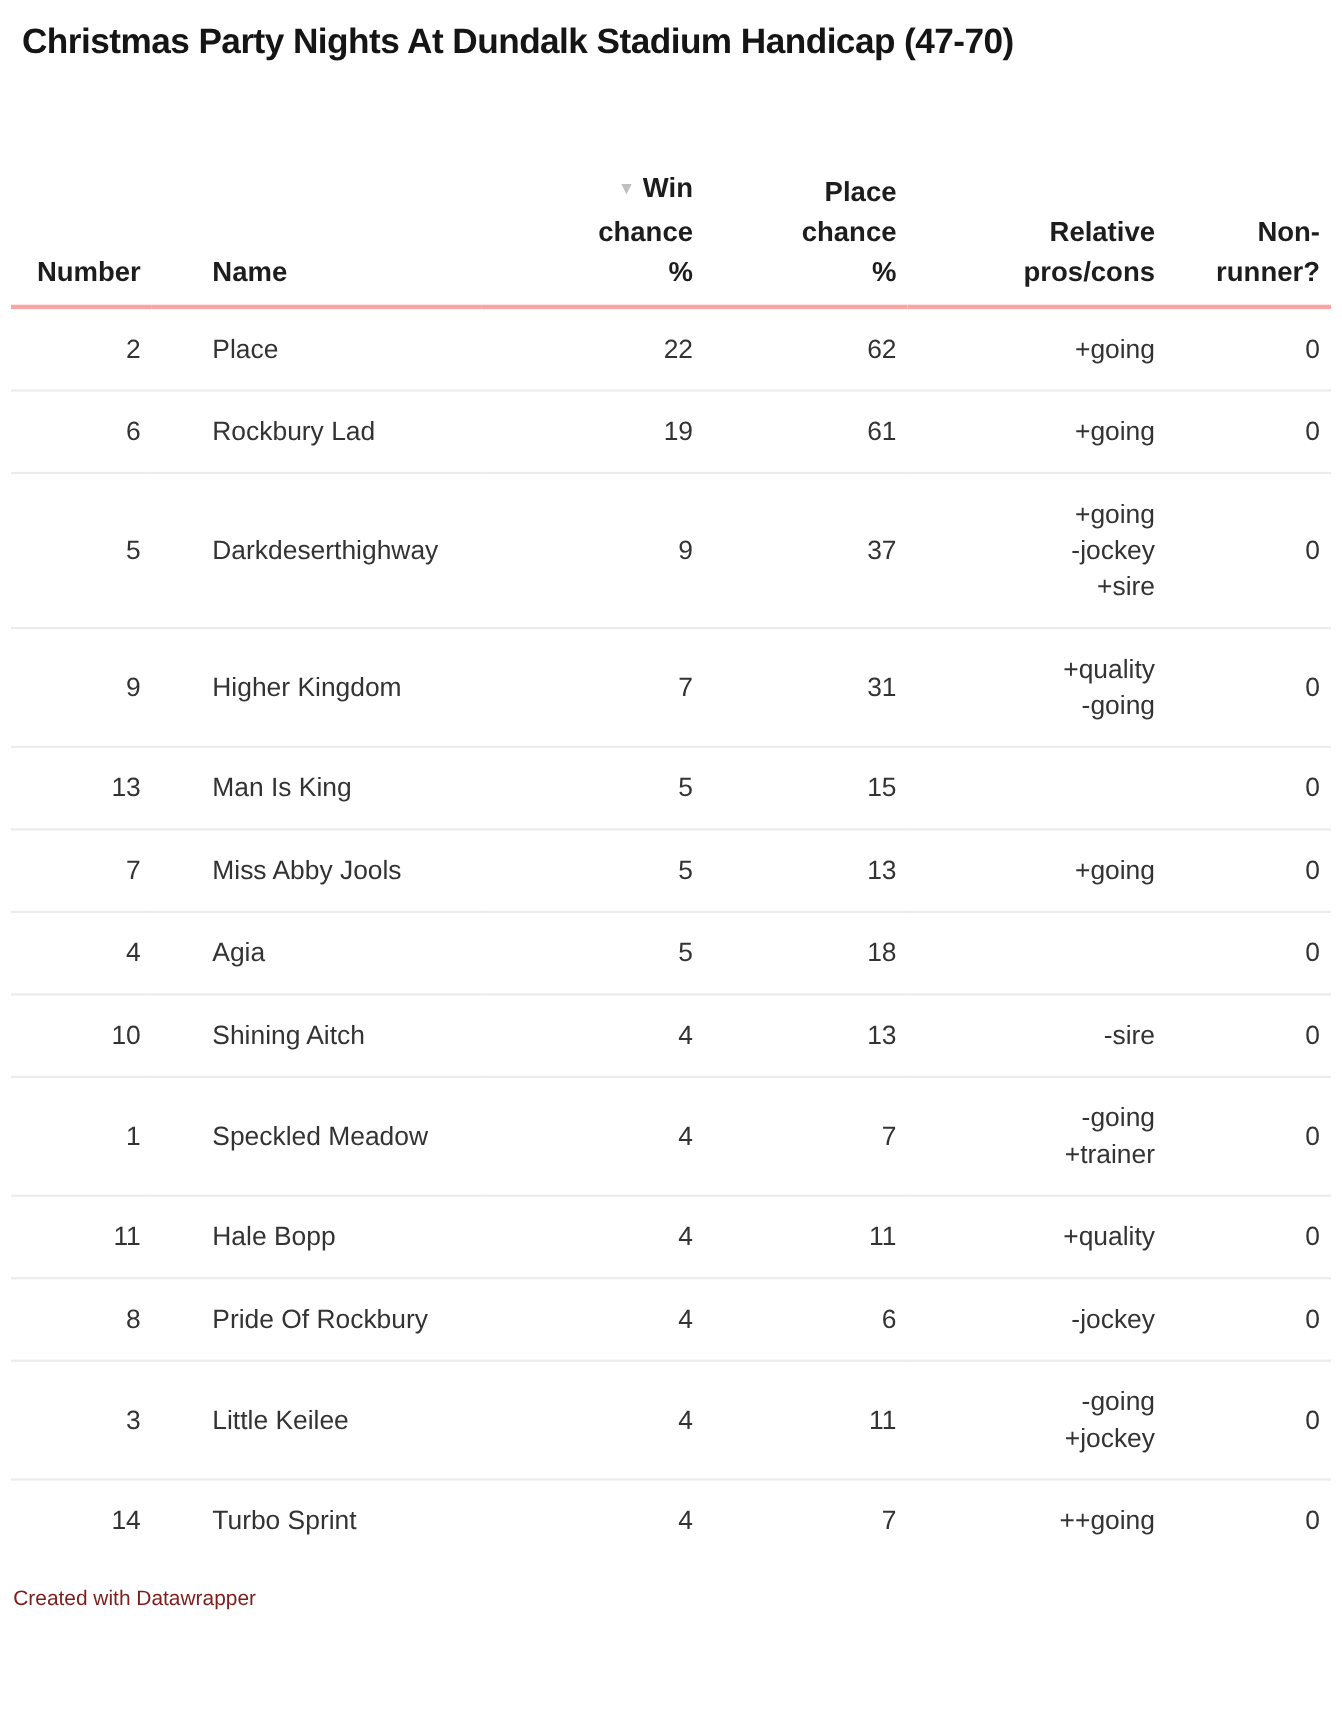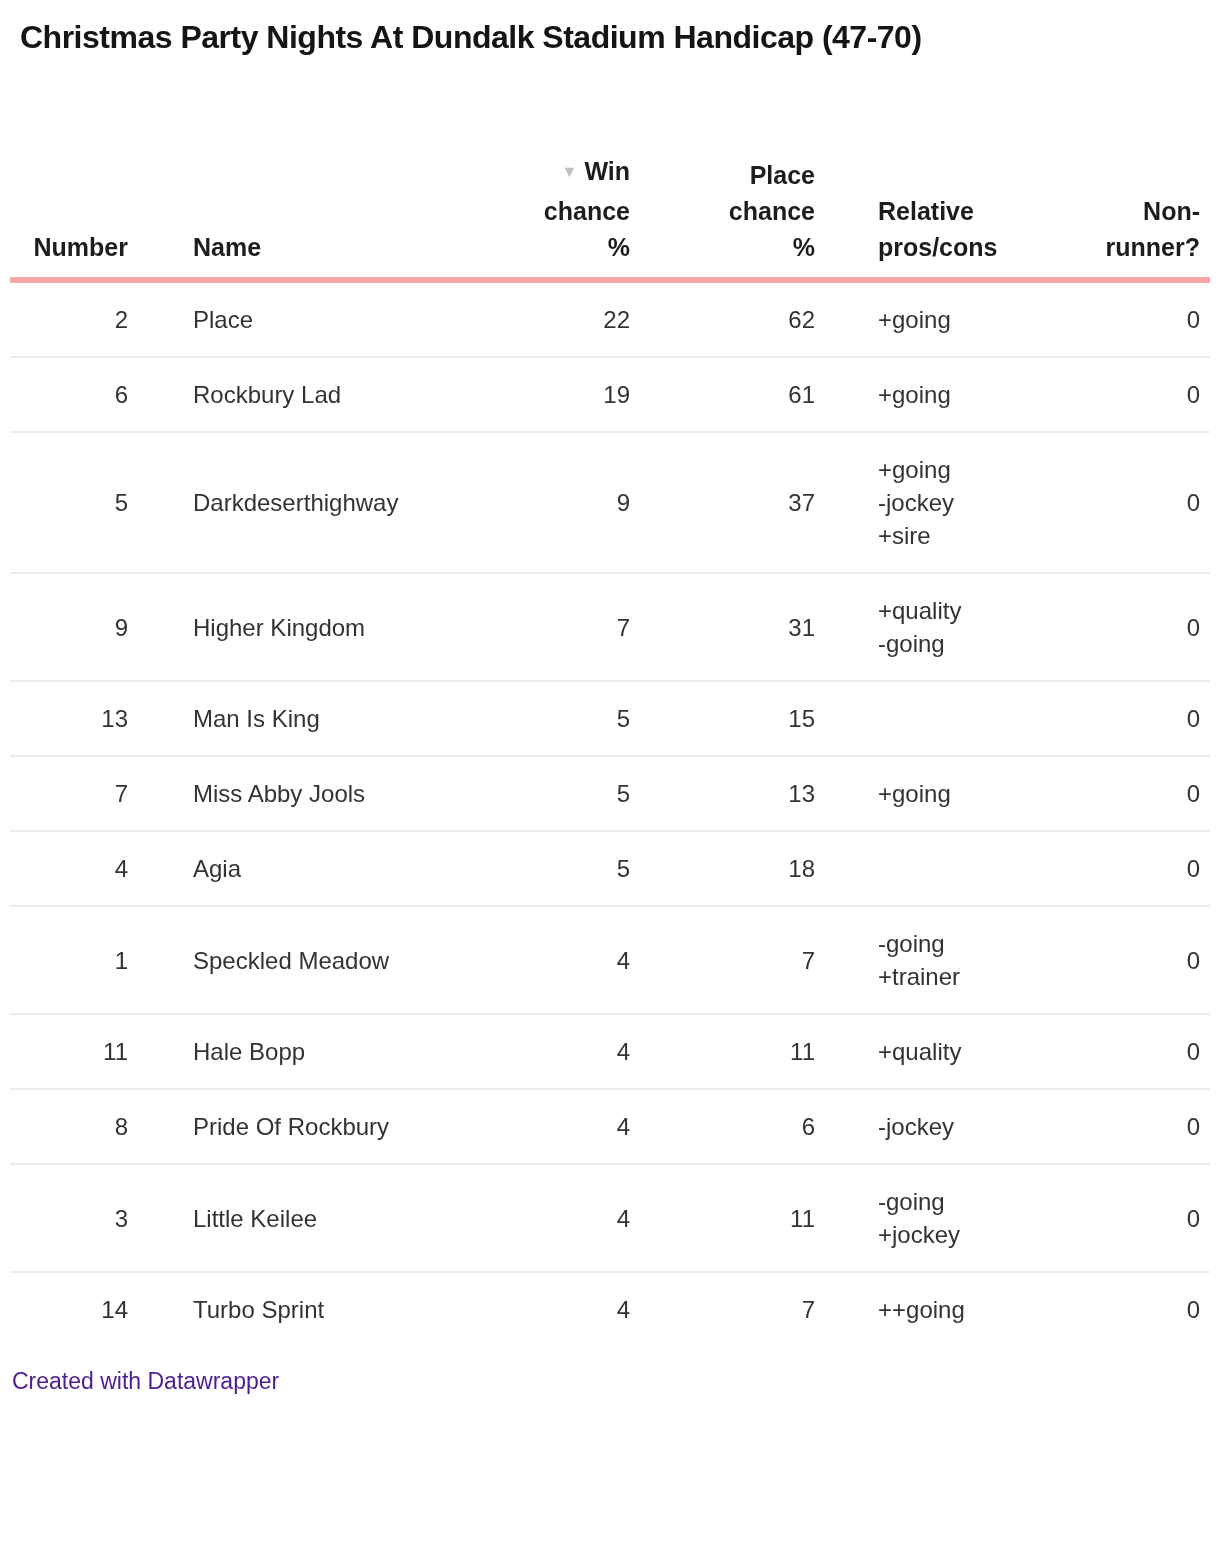--- a/index.html
+++ b/index.html
@@ -37,49 +37,49 @@
     white-space: pre-line;
     overflow: hidden;
   }
   thead th {
     vertical-align: bottom;
     padding-bottom: 12px;
     font-size: 25px;
     line-height: 36px;
     font-weight: 700;
     color: #1d1d1d;
-    border-bottom: 6px solid #fca5a5;
+    border-bottom: 4px solid #fca5a5;
   }
   tbody td {
     vertical-align: middle;
     padding-top: 20px;
     padding-bottom: 20px;
     font-size: 24px;
     line-height: 33px;
     color: #333333;
   }
   tbody tr:not(:first-child) td {
     border-top: 2px solid #ececec;
   }
   .col-number, .col-win, .col-place, .col-nonrunner { text-align: right; }
   .col-name, .col-pros { text-align: left; }
   .col-name { padding-left: 55px; }
-  .col-pros { padding-left: 53px; }
+  .col-pros { padding-left: 53px; text-align: right; }
   .sort-icon {
     color: #bfbfbf;
     font-size: 16px;
     margin-right: 7px;
     position: relative;
     top: -3px;
   }
   .footer-credit {
     margin: 24px 0 0 2px;
-    font-size: 23px;
+    font-size: 19px;
     line-height: 22px;
-    color: #4c1d95;
+    color: #7f1d1d;
   }
 </style>
 </head>
 <body>
 
 <h1 class="chart-title">Christmas Party Nights At Dundalk Stadium Handicap (47-70)</h1>
 
 <table class="runners">
   <colgroup>
     <col style="width:128px">
@@ -171,20 +171,28 @@
   </tr>
       <tr>
     <td class="col-number">4</td>
     <td class="col-name">Agia</td>
     <td class="col-win">5</td>
     <td class="col-place">18</td>
     <td class="col-pros"></td>
     <td class="col-nonrunner">0</td>
   </tr>
       <tr>
+    <td class="col-number">10</td>
+    <td class="col-name">Shining Aitch</td>
+    <td class="col-win">4</td>
+    <td class="col-place">13</td>
+    <td class="col-pros">-sire</td>
+    <td class="col-nonrunner">0</td>
+  </tr>
+      <tr>
     <td class="col-number">1</td>
     <td class="col-name">Speckled Meadow</td>
     <td class="col-win">4</td>
     <td class="col-place">7</td>
     <td class="col-pros">-going
 +trainer</td>
     <td class="col-nonrunner">0</td>
   </tr>
       <tr>
     <td class="col-number">11</td>

